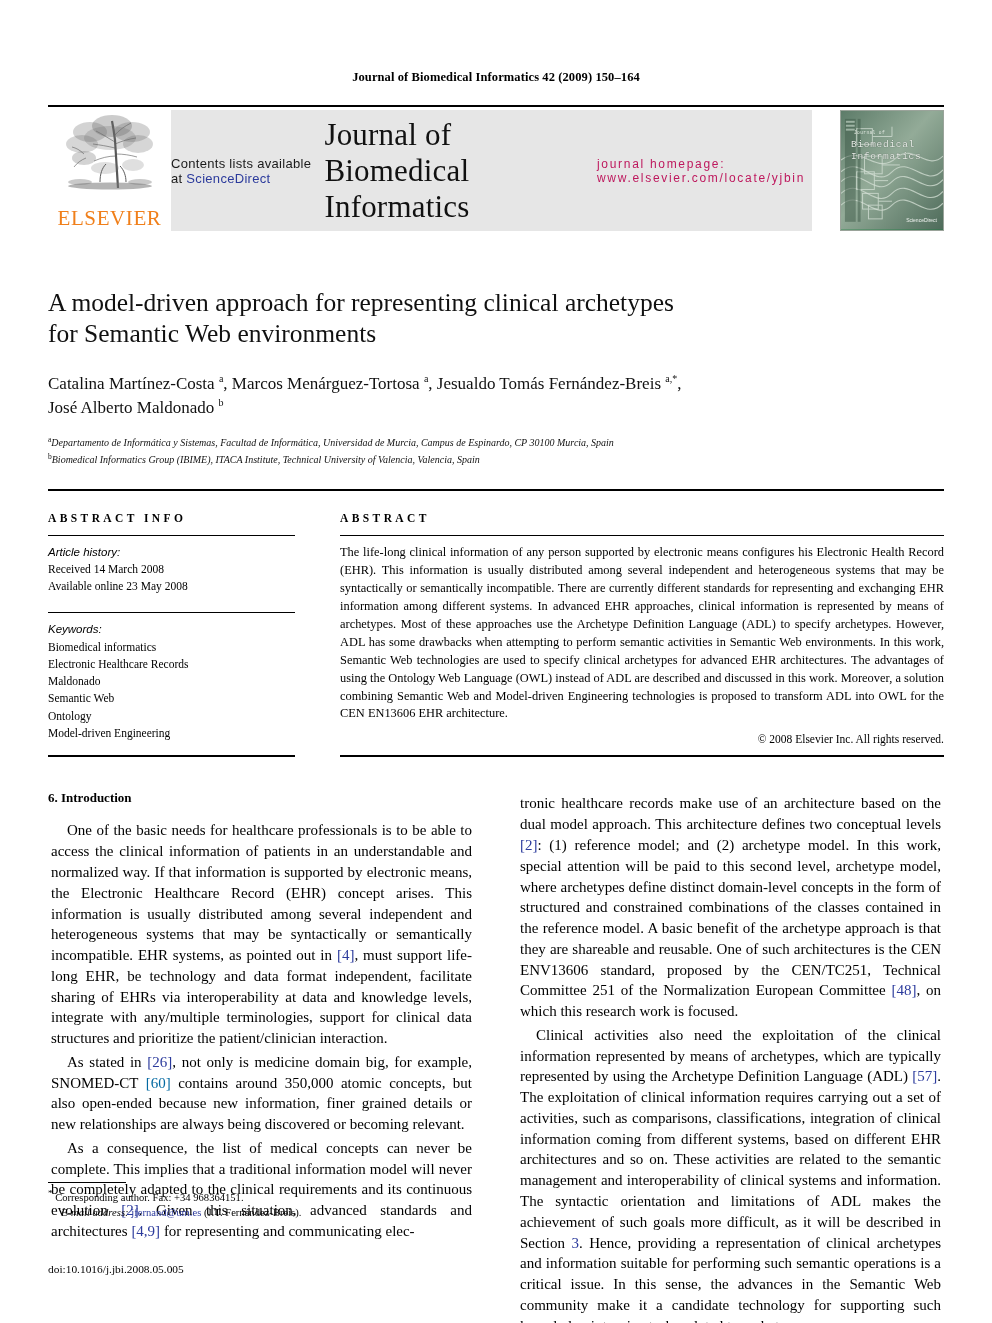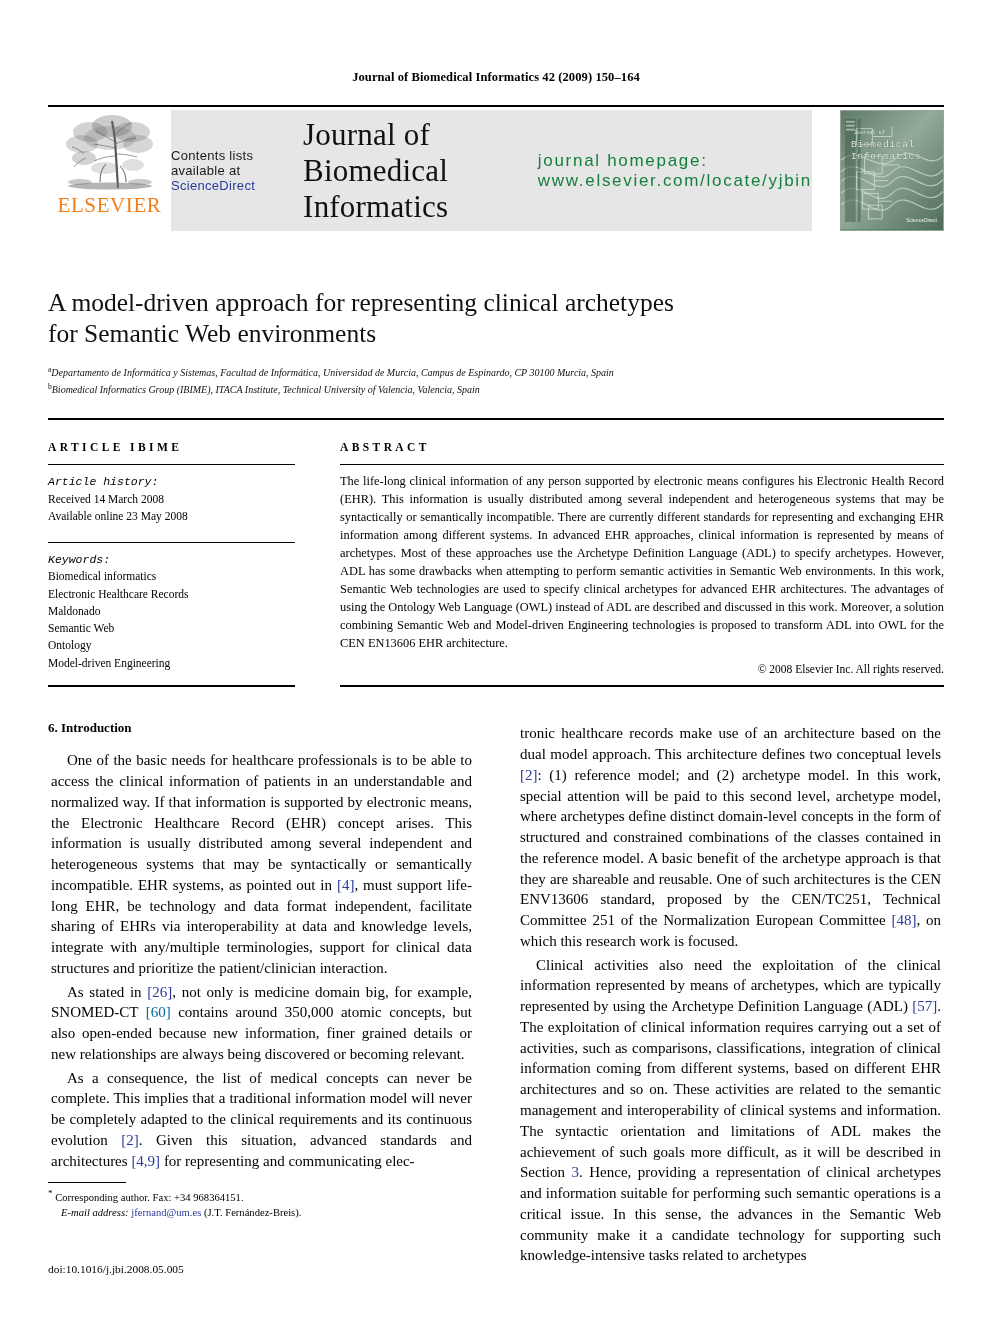--- a/index.html
+++ b/index.html
@@ -44,21 +44,21 @@
     align-items: stretch;
     height: 121px;
     margin-top: 3px;
   }
   .elsevier-logo {
     width: 123px;
     flex: 0 0 123px;
     display: flex;
     flex-direction: column;
     align-items: center;
-    justify-content: flex-start;
+    justify-content: space-between;
     padding-bottom: 2px;
     box-sizing: border-box;
   }
   .tree-svg { display:block; }
   .elsevier-word {
     font-family: "Liberation Serif", serif;
     font-size: 21px;
     letter-spacing: 0.6px;
     color: #F07F1A;
     line-height: 1;
@@ -84,23 +84,23 @@
     color: #2b3a9c;
   }
   .journal-title {
     font-family: "Liberation Serif", serif;
     font-size: 31px;
     color: #111;
     letter-spacing: 0.2px;
   }
   .homepage-line {
     font-family: "Liberation Sans", sans-serif;
-    font-size: 17px;
+    font-size: 12px;
     letter-spacing: 1.7px;
-    color: #15803d;
+    color: #be185d;
   }
   .cover-thumb {
     flex: 0 0 104px;
     width: 104px;
     margin-left: 28px;
     border: 1px solid #9aa39a;
     box-sizing: border-box;
     position: relative;
     overflow: hidden;
     background: #15803d;
@@ -180,21 +180,21 @@
     font-weight: bold;
     font-size: 11.5px;
     letter-spacing: 3.4px;
   }
   .rule-thin {
     border-top: 1.6px solid #000;
     margin-top: 11px;
     margin-bottom: 8px;
   }
   .info-head {
-    font-family: Liberation Mono, monospace;
+    font-family: Liberation Sans, sans-serif;
     font-style: italic;
     font-size: 11.5px;
     line-height: 1.5;
   }
   .info-line {
     font-family: "Liberation Serif", serif;
     font-size: 11.5px;
     line-height: 1.5;
   }
   .kw-block { margin-top: 0; }
@@ -376,32 +376,36 @@
       <div class="cover-sd">ScienceDirect</div>
     </div>
   </div>
 
   <div class="title-block">
     <h1 class="paper-title">
       <span>A model-driven approach for representing clinical archetypes</span><br>
       <span>for Semantic Web environments</span>
     </h1>
 
+    <div class="authors">
+      <span>Catalina Martínez-Costa </span><sup>a</sup><span>, Marcos Menárguez-Tortosa </span><sup>a</sup><span>, Jesualdo Tomás Fernández-Breis </span><sup>a,*</sup><span>,</span><br>
+      <span>José Alberto Maldonado </span><sup>b</sup>
+    </div>
 
     <div class="affils">
       <div><sup>a</sup><span>Departamento de Informática y Sistemas, Facultad de Informática, Universidad de Murcia, Campus de Espinardo, CP 30100 Murcia, Spain</span></div>
       <div><sup>b</sup><span>Biomedical Informatics Group (IBIME), ITACA Institute, Technical University of Valencia, Valencia, Spain</span></div>
     </div>
   </div>
 
   <div class="sep-heavy"></div>
 
   <div class="infoabs">
     <div class="col-info">
-      <div class="section-label">ARTICLE IBIME</div>
+      <div class="section-label">ABSTRACT INFO</div>
       <div class="rule-thin"></div>
       <div class="info-head">Article history:</div>
       <div class="info-line">Received 14 March 2008</div>
       <div class="info-line">Available online 23 May 2008</div>
       <div class="rule-thin" style="margin-top:17px;"></div>
       <div class="kw-block">
         <div class="info-head">Keywords:</div>
         <div class="info-line">Biomedical informatics</div>
         <div class="info-line">Electronic Healthcare Records</div>
         <div class="info-line">Maldonado</div>

